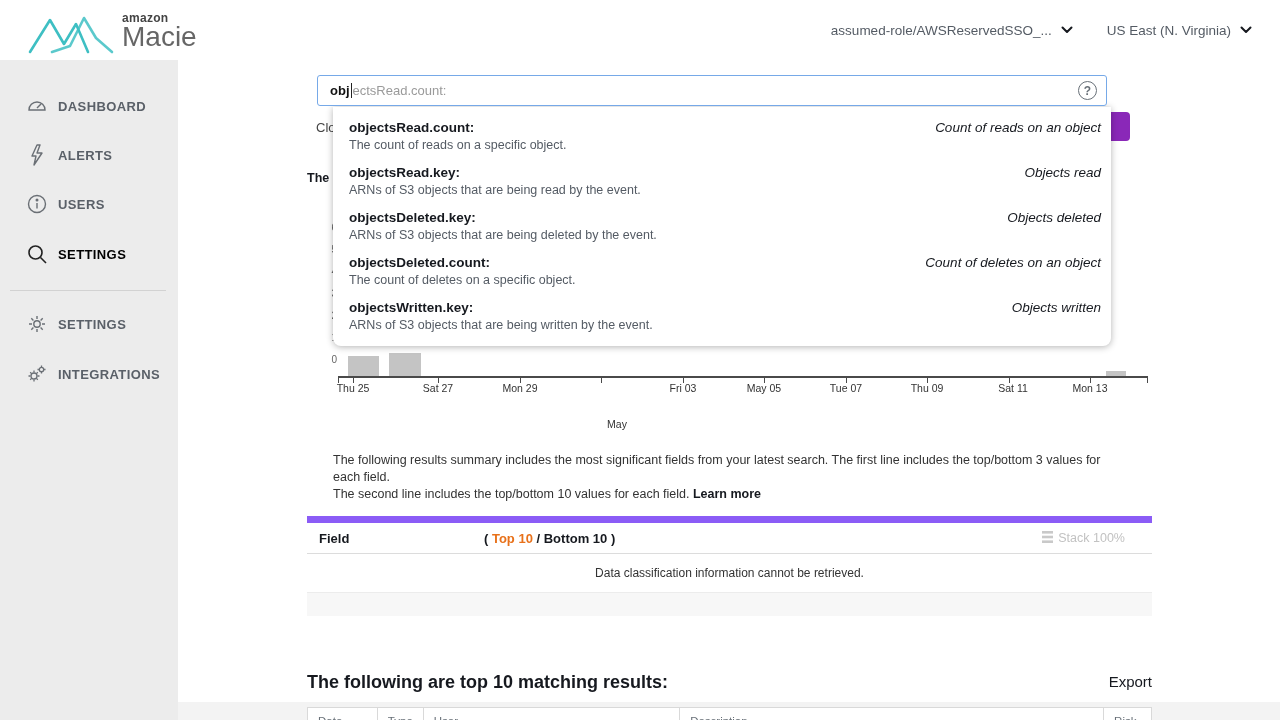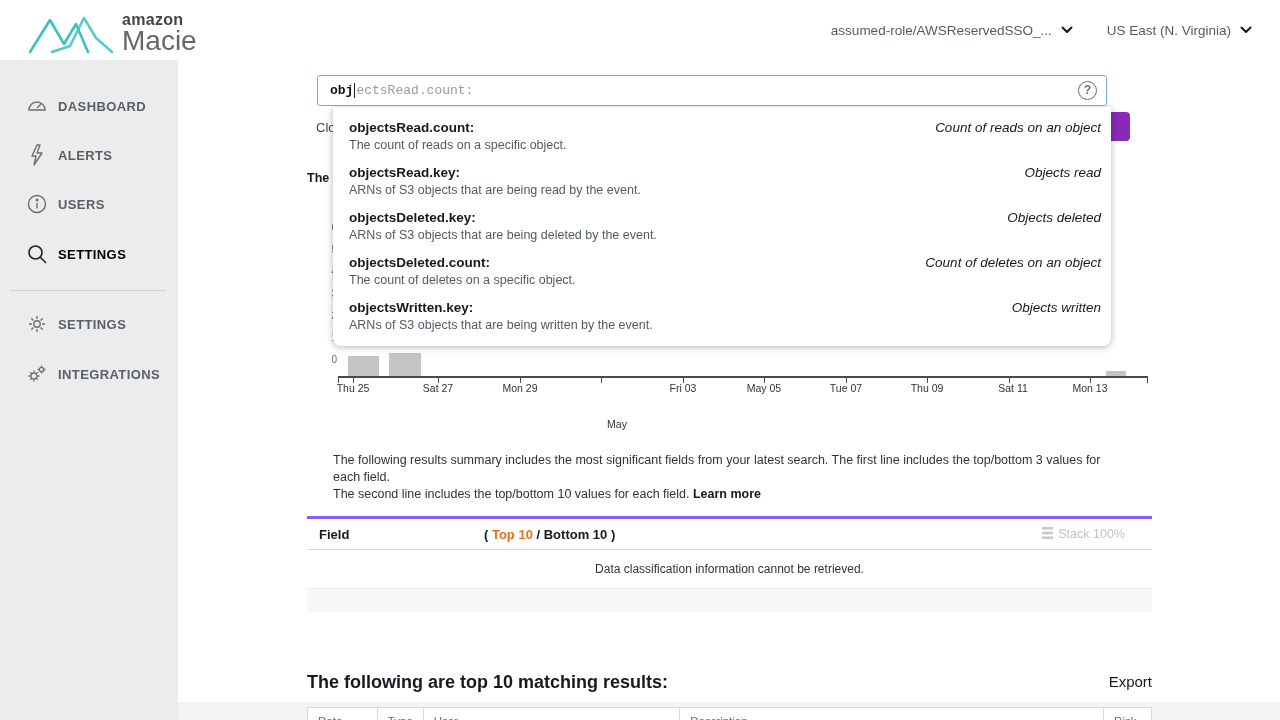--- a/index.html
+++ b/index.html
@@ -5,36 +5,36 @@
   * { margin:0; padding:0; box-sizing:border-box; }
   html,body { width:1280px; height:720px; overflow:hidden; background:#fff;
     font-family:"Liberation Sans", sans-serif; color:#16191f; }
   .stage { position:relative; width:1280px; height:720px; }
 
   
   .topbar { position:absolute; left:0; top:0; width:1280px; height:60px; background:#fff; z-index:6; }
   .logo { position:absolute; left:26px; top:8px; display:flex; align-items:flex-start; cursor:pointer; }
   .logo svg { margin-top:4px; }
   .logo-text { margin-left:8px; display:flex; flex-direction:column; }
-  .logo-amazon { font-size:16px; color:#444; font-weight:bold; letter-spacing:.3px; margin-top:3px; }
+  .logo-amazon { font-size:12px; color:#444; font-weight:bold; letter-spacing:.3px; margin-top:3px; }
   .logo-macie { font-size:28px; color:#666; line-height:28px; margin-top:-2px; }
   .topmenus { position:absolute; right:28px; top:0; height:60px; display:flex; align-items:center; gap:34px; }
   .topmenu { display:flex; align-items:center; gap:9px; font-size:13.5px; color:#545b64; cursor:pointer; }
 
   
   .sidebar { position:absolute; left:0; top:60px; width:178px; height:660px; background:#ececec; z-index:5; }
   .nav-item { position:absolute; left:0; width:178px; height:28px; display:flex; align-items:center; cursor:pointer; }
   .nav-item .icn { position:absolute; left:26px; width:22px; height:22px; display:flex; align-items:center; justify-content:center; }
   .nav-item .lbl { position:absolute; left:58px; font-size:13px; font-weight:600; letter-spacing:.4px; color:#5a6068; }
   .nav-item.active .lbl { color:#000; font-weight:700; }
   .nav-divider { position:absolute; left:10px; top:230px; width:156px; height:1px; background:#d2d2d2; }
 
   
   .search-box { position:absolute; left:317px; top:75px; width:790px; height:31px; background:#fff;
-    border:1.5px solid #76a9e8; border-radius:3px; z-index:4; display:flex; align-items:center; padding:0 12px;font-family:Liberation Mono, monospace; }
+    border:1.5px solid #76a9e8; border-radius:3px; z-index:4; display:flex; align-items:center; padding:0 12px; }
   .typed { font-size:13px; font-weight:bold; color:#111; }
   .caret { display:inline-block; width:1px; height:15px; background:#222; margin:0 1px; }
   .completion { font-size:13px; color:#9a9a9a; }
   .help-badge { position:absolute; right:9px; top:5px; width:19px; height:19px; border:1.5px solid #687078;
     border-radius:50%; color:#687078; font-size:12px; font-weight:bold; display:flex; align-items:center;
     justify-content:center; cursor:pointer; }
 
   
   .frag { position:absolute; z-index:1; }
   .frag-clo { left:316px; top:120px; font-size:13px; color:#444; }
@@ -57,21 +57,21 @@
   .sugg-top { display:flex; justify-content:space-between; align-items:baseline; }
   .sugg-field { font-size:13.5px; font-weight:bold; color:#16191f; }
   .sugg-alias { font-size:13.5px; font-style:italic; color:#16191f; }
   .sugg-desc { font-size:12.5px; color:#545b64; margin-top:3px; }
 
   
   .summary { position:absolute; left:307px; top:440px; width:845px; z-index:1; }
   .summary-head { height:56px; background:#e9e9e9; display:flex; align-items:center; padding-left:26px; }
   .summary-title { font-size:18px; color:#16191f; }
   .summary-body { background:#fff; padding:12px 26px 13px 26px; font-size:12.5px; line-height:17px;
-    color:#333; border-bottom:3px solid #8b5cf6; }
+    color:#333; border-bottom:7px solid #8b5cf6; }
   .learn-more { font-weight:bold; color:#16191f; cursor:pointer; }
   .field-row { position:relative; height:31px; background:#fff; border-bottom:1px solid #dcdcdc; }
   .field-lbl { position:absolute; left:12px; top:8px; font-size:13px; font-weight:bold; }
   .topbottom { position:absolute; left:177px; top:8px; font-size:13px; font-weight:bold; color:#16191f; }
   .top10 { color:#e8711a; cursor:pointer; }
   .bottom10 { cursor:pointer; }
   .stack { position:absolute; right:27px; top:8px; display:flex; align-items:flex-start; gap:5px;
     font-size:12.5px; color:#c2c2c2; cursor:pointer; }
   .msg-row { height:39px; background:#fff; display:flex; align-items:center; justify-content:center;
     font-size:12px; color:#333; border-bottom:1px solid #ececec; }

